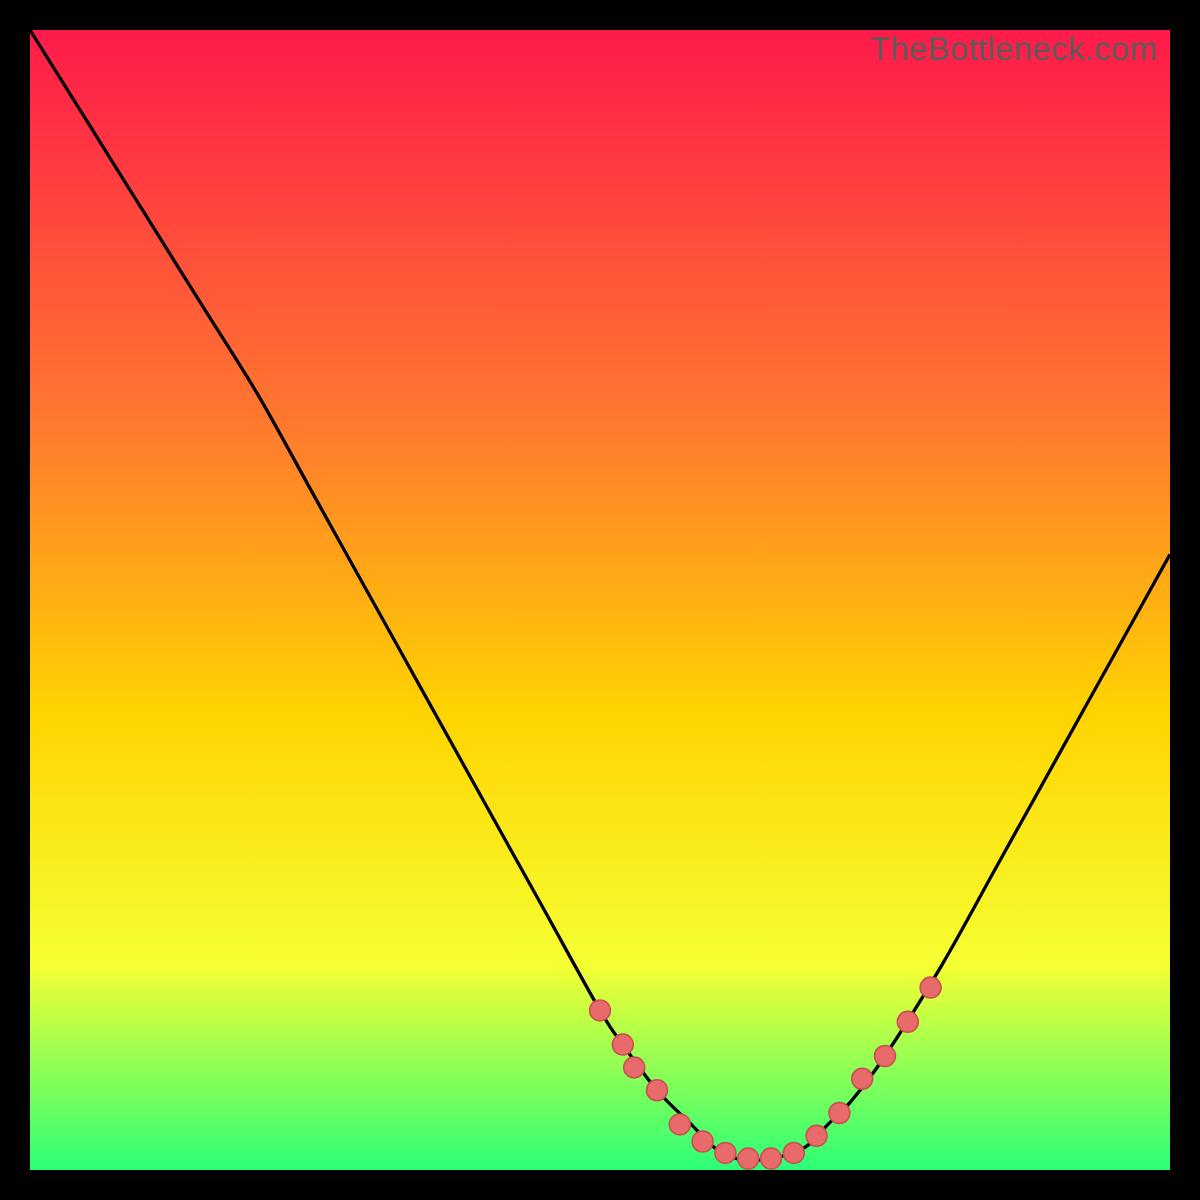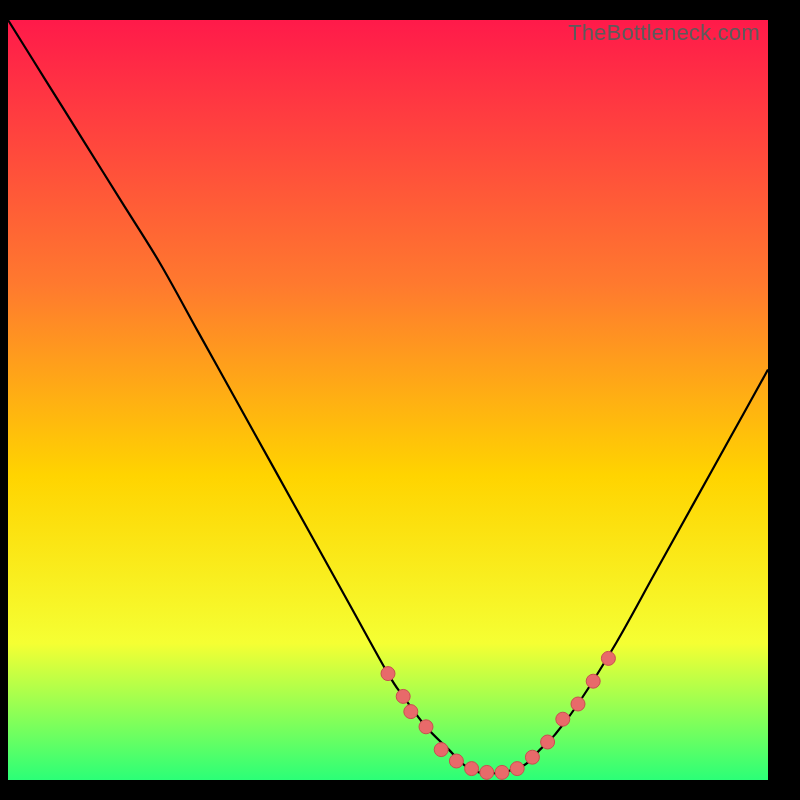--- a/index.html
+++ b/index.html
@@ -5,21 +5,21 @@
   html, body {
     margin: 0;
     padding: 0;
     width: 800px;
     height: 800px;
     background: #000000;
     overflow: hidden;
   }
   .frame {
     position: absolute;
-    left: 8px;
+    left: 20px;
     top: 20px;
     width: 760px;
     height: 591px;
     background: #000000;
   }
   .plot {
     position: absolute;
     left: 0;
     top: 0;
     width: 760px;

